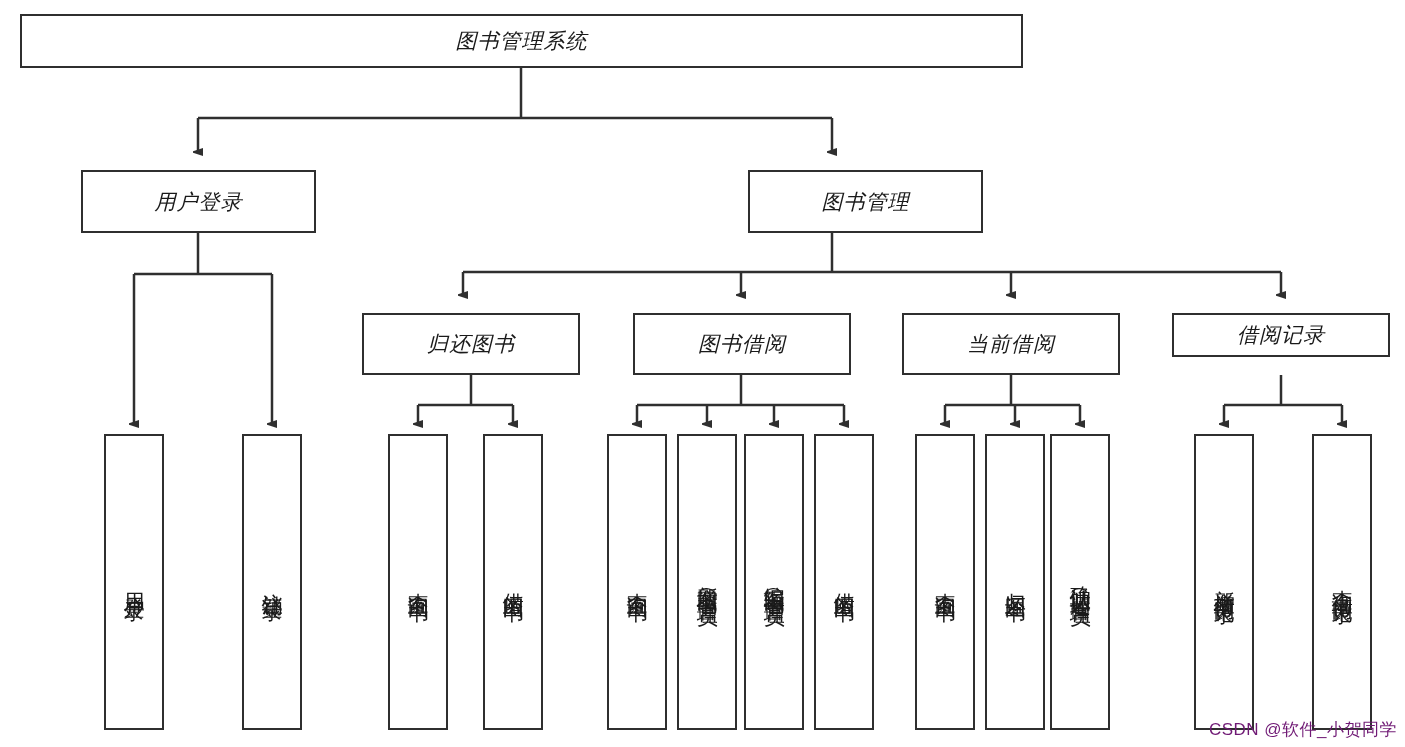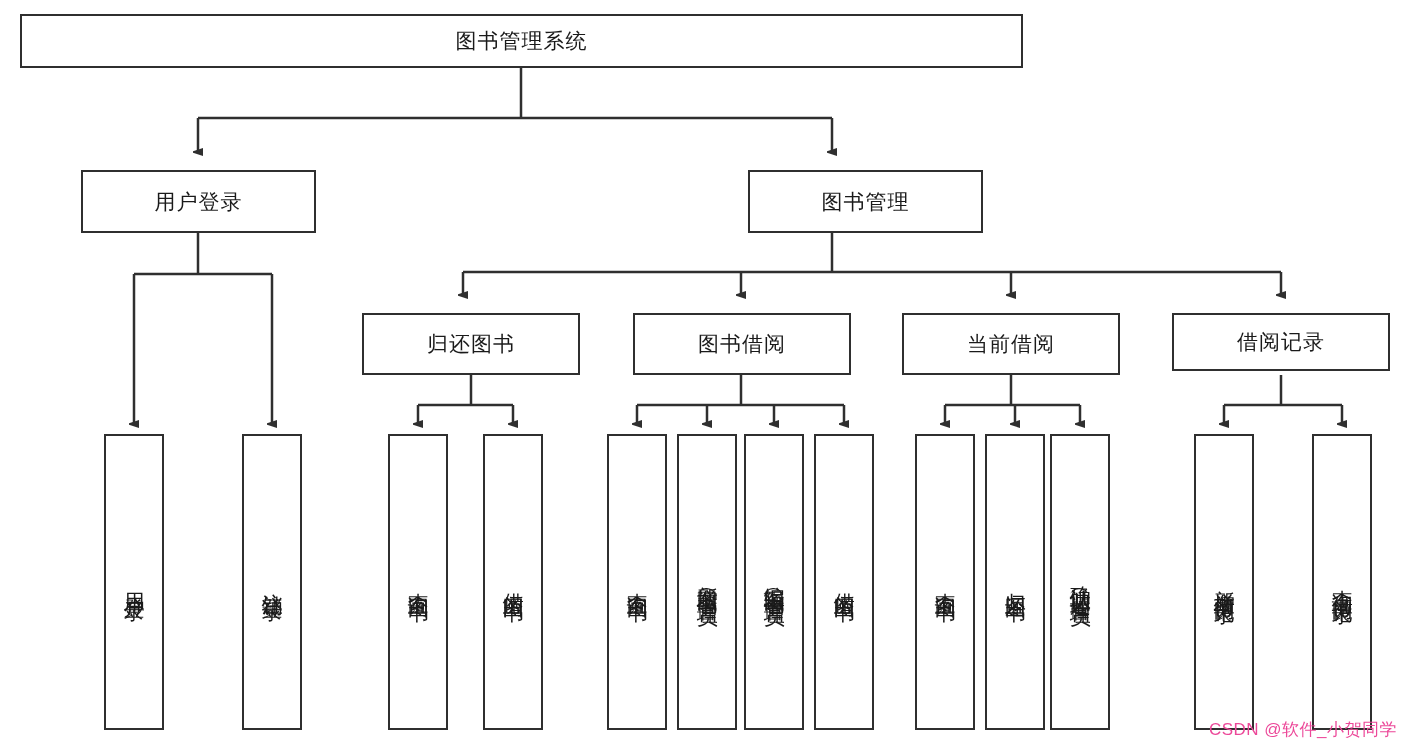--- a/index.html
+++ b/index.html
@@ -24,20 +24,21 @@
     background: #ffffff;
     display: flex;
     align-items: center;
     justify-content: center;
     color: #1a1a1a;
   }
   .node.horiz {
     font-size: 21px;
     letter-spacing: 1px;
     line-height: 1.2;
+    font-style: italic;
   }
   .node.vert {
     writing-mode: vertical-rl;
     text-orientation: upright;
     font-size: 21px;
     line-height: 1.35;
     letter-spacing: 3px;
     padding: 6px 0;
     text-align: center;
   }
@@ -53,21 +54,21 @@
     top: 0;
     width: 1405px;
     height: 747px;
     pointer-events: none;
   }
   .watermark {
     position: absolute;
     right: 8px;
     bottom: 6px;
     font-size: 17px;
-    color: #ec4899;
+    color: #701a75;
     letter-spacing: 0.5px;
     white-space: nowrap;
   }
 </style>
 </head>
 <body>
 
 <div id="canvas">
 
   <svg id="edges" viewBox="0 0 1405 747" xmlns="http://www.w3.org/2000/svg">
@@ -133,21 +134,21 @@
 
   <div class="node horiz" style="left:362px; top:313px; width:218px; height:62px;">
     <span>归还图书</span>
   </div>
   <div class="node horiz" style="left:633px; top:313px; width:218px; height:62px;">
     <span>图书借阅</span>
   </div>
   <div class="node horiz" style="left:902px; top:313px; width:218px; height:62px;">
     <span>当前借阅</span>
   </div>
-  <div class="node horiz" style="left:1172px; top:313px; width:218px; height:58px;">
+  <div class="node horiz" style="left:1172px; top:313px; width:218px; height:44px;">
     <span>借阅记录</span>
   </div>
 
   <div class="node vert" style="left:104px; top:434px; width:60px; height:296px;">
     <span class="vtext">用户登录</span>
   </div>
   <div class="node vert" style="left:242px; top:434px; width:60px; height:296px;">
     <span class="vtext">注销登录</span>
   </div>
 

